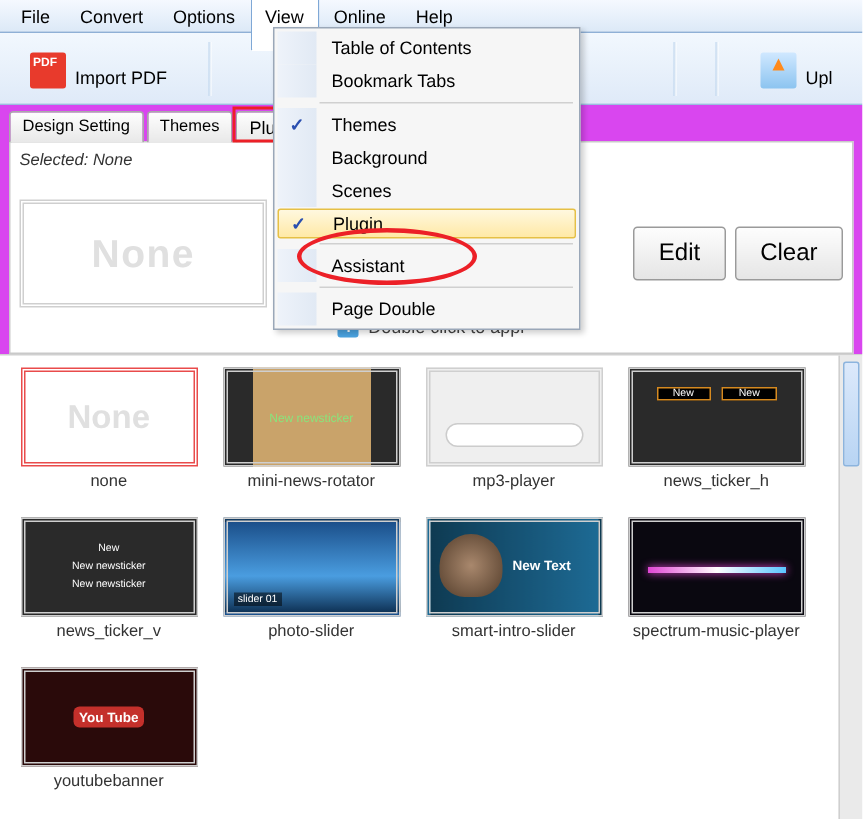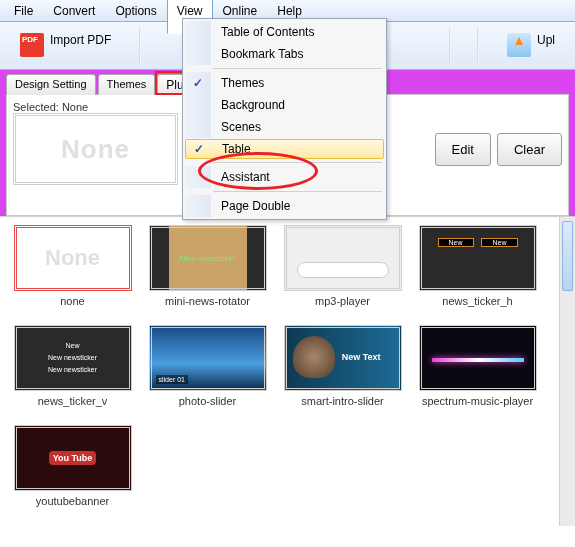--- a/index.html
+++ b/index.html
@@ -3,46 +3,46 @@
 <meta charset="utf-8">
 <style>
   * { box-sizing: border-box; margin: 0; padding: 0; font-family: "Segoe UI", Tahoma, sans-serif; font-size: 12px; }
   body { background: #fff; width: 575px; height: 547px; overflow: hidden; position: relative; }
 
   .menubar { display: flex; background: linear-gradient(#f5f9ff,#dce9f7); border-bottom: 1px solid #8fb0d6; height: 22px; align-items: center; padding: 0 4px; }
   .menubar .mitem { padding: 2px 10px; cursor: pointer; text-align: right; }
   .menubar .mitem.active { background: #fff; border: 1px solid #7fa8d6; border-bottom: 1px solid #fff; border-radius: 2px 2px 0 0; padding: 15px 9px; }
 
   .toolbar { display: flex; background: linear-gradient(#f2f8fe,#dfeaf8); border-bottom: 1px solid #9cbde0; height: 48px; align-items: center; padding: 0 10px; gap: 10px; }
-  .tbtn { display: flex; align-items: flex-start; gap: 6px; padding: 4px 10px; border-radius: 3px; cursor: pointer; height: 34px; }
+  .tbtn { display: flex; align-items: flex-end; gap: 6px; padding: 4px 10px; border-radius: 3px; cursor: pointer; height: 34px; }
   .pdf-icon { width: 24px; height: 24px; display: inline-block; background: #e83a2c; border-radius: 2px; position: relative; }
   .pdf-icon::before { content:"PDF"; color:#fff; font-size:8px; font-weight:bold; position:absolute; top:2px; left:2px; }
   .pub-icon { width: 24px; height: 24px; display: inline-block; background: linear-gradient(#7bc6ff,#2277cc); position: relative; border-radius: 2px; }
   .pub-icon::after { content:""; position:absolute; top:4px; left:8px; width:0; height:0; border-left:4px solid transparent; border-right:4px solid transparent; border-bottom:8px solid #ffd95c; }
   .upl-icon { width: 24px; height: 24px; display: inline-block; background: linear-gradient(#d0e8ff,#8cc4f0); position: relative; border-radius: 2px; }
   .upl-icon::after { content:""; position:absolute; top:4px; left:8px; width:0; height:0; border-left:4px solid transparent; border-right:4px solid transparent; border-bottom:8px solid #ff8a1b; }
   .toolbar .spacer { flex: 1; }
   .toolbar .sep { width: 2px; height: 36px; background: linear-gradient(90deg,#bcd4ed,#fff); margin: 0 8px; }
   .chev { font-size: 14px; color: #6b8cb0; font-weight: bold; margin-left: 4px; }
 
   .area { background: #d946ef; padding: 4px 6px 0 6px; position: relative; }
   .tabs { display: flex; gap: 2px; }
   .tab { background: linear-gradient(#fefefe,#e8e8e8); border: 1px solid #a9a9a9; border-bottom: none; border-radius: 3px 3px 0 0; padding: 3px 8px; font-size: 11px; cursor: pointer; }
   .tab + .tab { }
   .tab.plugins { position: relative; }
   .redbox { position: absolute; border: 2px solid #ec2027; left: -3px; top: -4px; width: 55px; height: 24px; pointer-events: none; }
 
   .selpanel { background: #fff; border: 1px solid #c9c9c9; margin-top: -1px; padding: 6px; }
-  .sel-row { font-size: 11px; color: #333; margin-bottom: 0; }
+  .sel-row { font-size: 11px; color: #333; margin-bottom: 20px; font-style: italic; }
   .sel-body { display: flex; align-items: center; gap: 10px; }
   .preview-frame { width: 165px; height: 72px; border: 3px double #cfcfcf; display: flex; align-items: center; justify-content: center; }
   .none-txt { font-size: 26px; font-weight: bold; color: #e0e0e0; letter-spacing: 1px; }
   .sel-body .grow { flex: 1; }
   .btnrow { display: flex; gap: 6px; }
-  .btn { background: linear-gradient(#fdfdfd,#e5e5e5); border: 1px solid #9a9a9a; border-radius: 3px; padding: 8px 16px; cursor: pointer; font-size: 13px; }
+  .btn { background: linear-gradient(#fdfdfd,#e5e5e5); border: 1px solid #9a9a9a; border-radius: 3px; padding: 8px 16px; cursor: pointer; font-size: 16px; }
   .morebtn { margin-top: 6px; }
   .hint { display: flex; align-items: center; gap: 6px; justify-content: center; color: #444; font-size: 11px; padding: 6px 0 4px 0; }
   .info-icon { width: 14px; height: 14px; border-radius: 2px; background: #4aa3e0; display: inline-flex; align-items:center; justify-content:center; color:#fff; font-weight:bold; font-size:10px; }
 
   .grid-wrap { background: #fff; padding: 8px 6px 8px 10px; border-top: 1px solid #d0d0d0; position: relative; height: 310px; }
   .grid { display: grid; grid-template-columns: repeat(4, 125px); gap: 18px 10px; }
   .thumb-item { display: flex; flex-direction: column; align-items: center; gap: 4px; }
   .thumb { width: 118px; height: 66px; border: 3px double #cfcfcf; cursor: pointer; display:flex; align-items:center; justify-content:center; position:relative; overflow:hidden; }
   .thumb.selected { border-color: #e94b4b; }
   .thumb .none-txt2 { font-size:22px; font-weight:bold; color:#e0e0e0; }
@@ -210,21 +210,21 @@
       <span class="lbl">Background</span>
     </div>
   <div class="ddrow">
       <span class="gutter"></span>
       <span class="lbl">Scenes</span>
     </div>
   <div class="ddrow highlight">
       <span class="gutter">
         <span class="chk">✓</span>
       </span>
-      <span class="lbl">Table</span>
+      <span class="lbl">Plugin</span>
     </div>
   <div class="dd-sep"></div>
   <div class="ddrow">
       <span class="gutter"></span>
       <span class="lbl">Assistant</span>
     </div>
   <div class="dd-sep"></div>
   <div class="ddrow">
       <span class="gutter"></span>
       <span class="lbl">Page Double</span>

